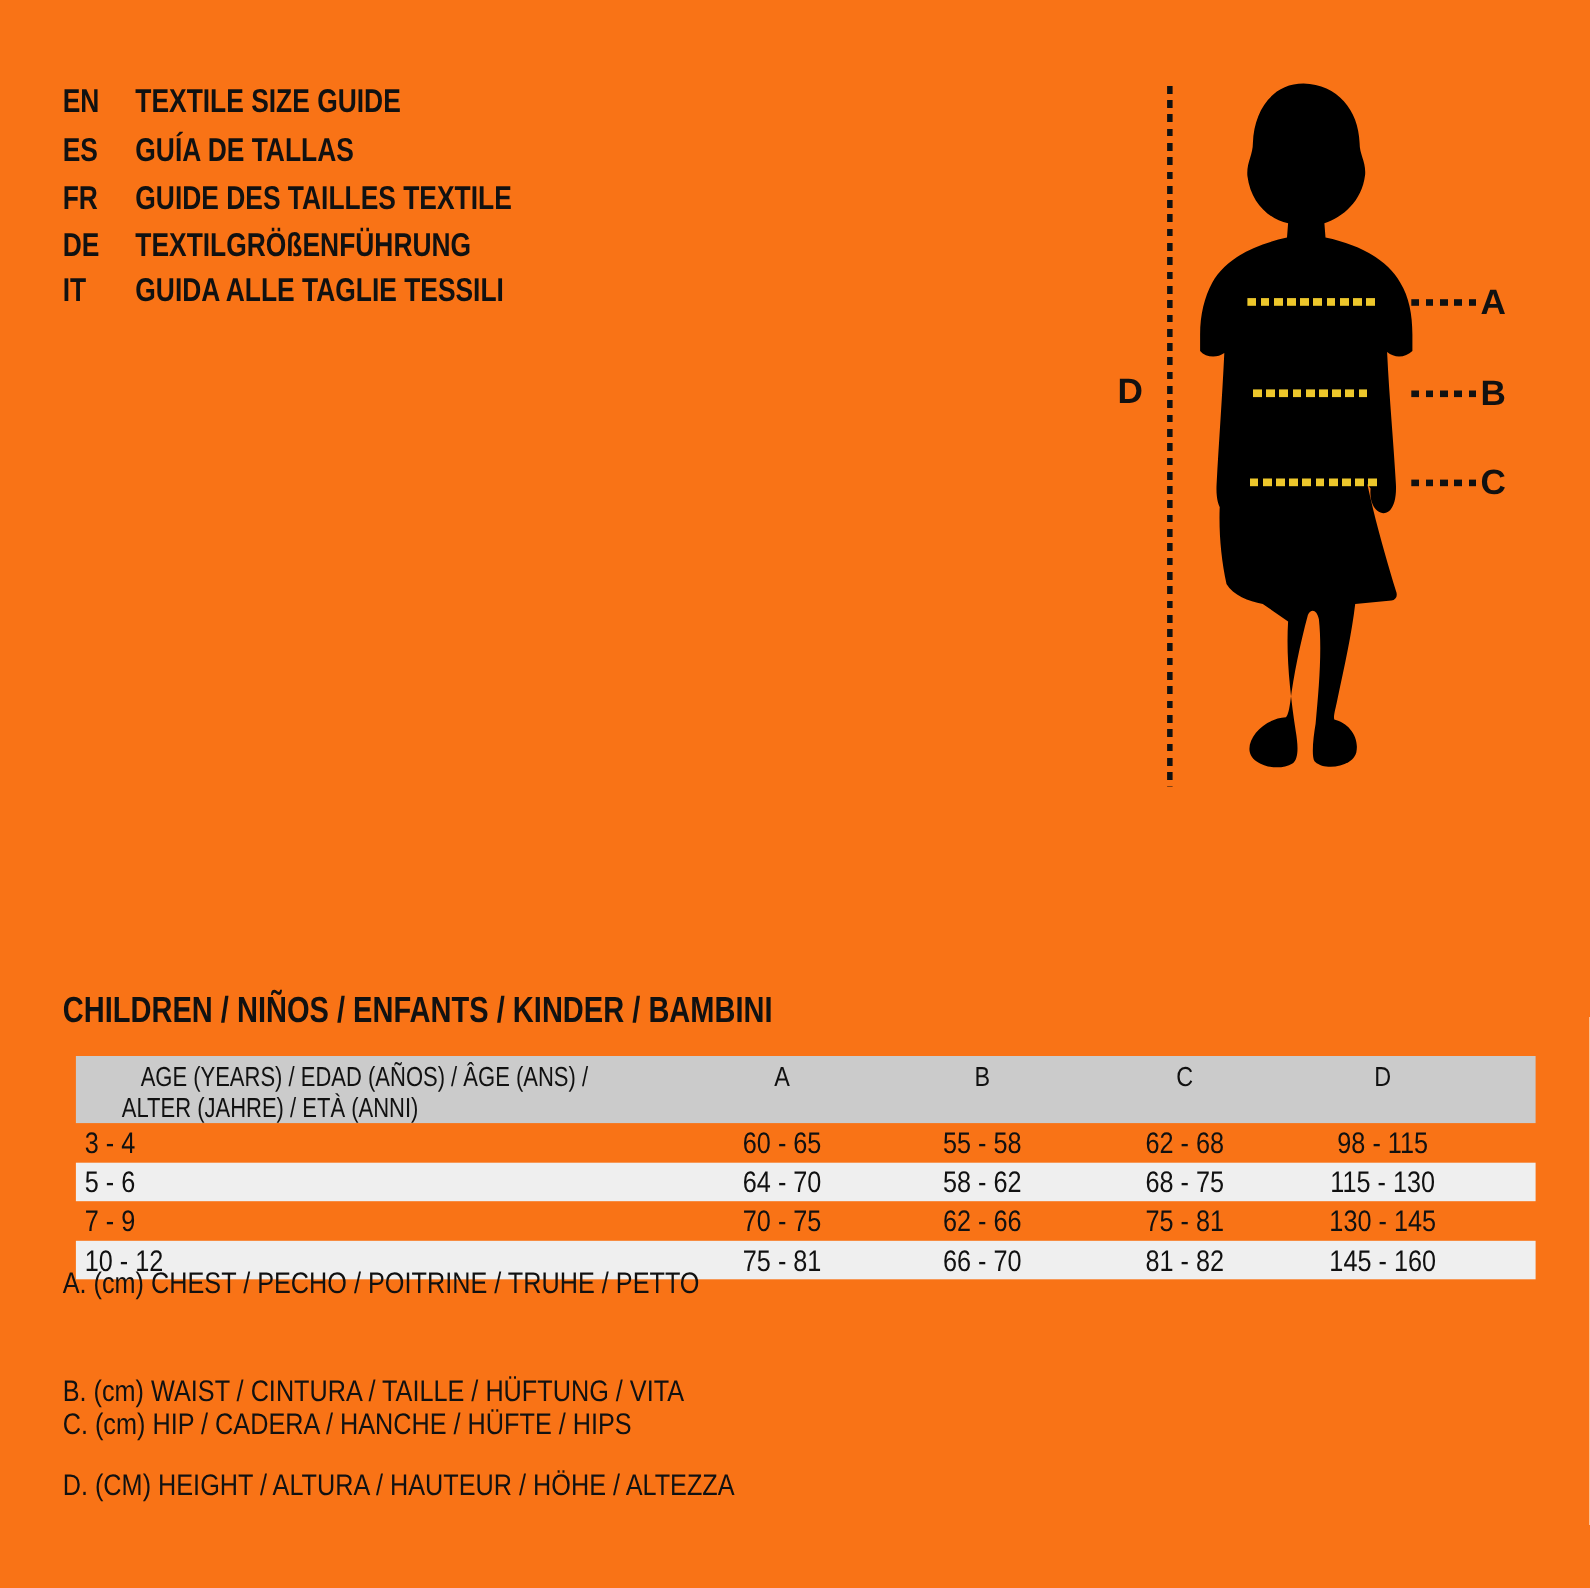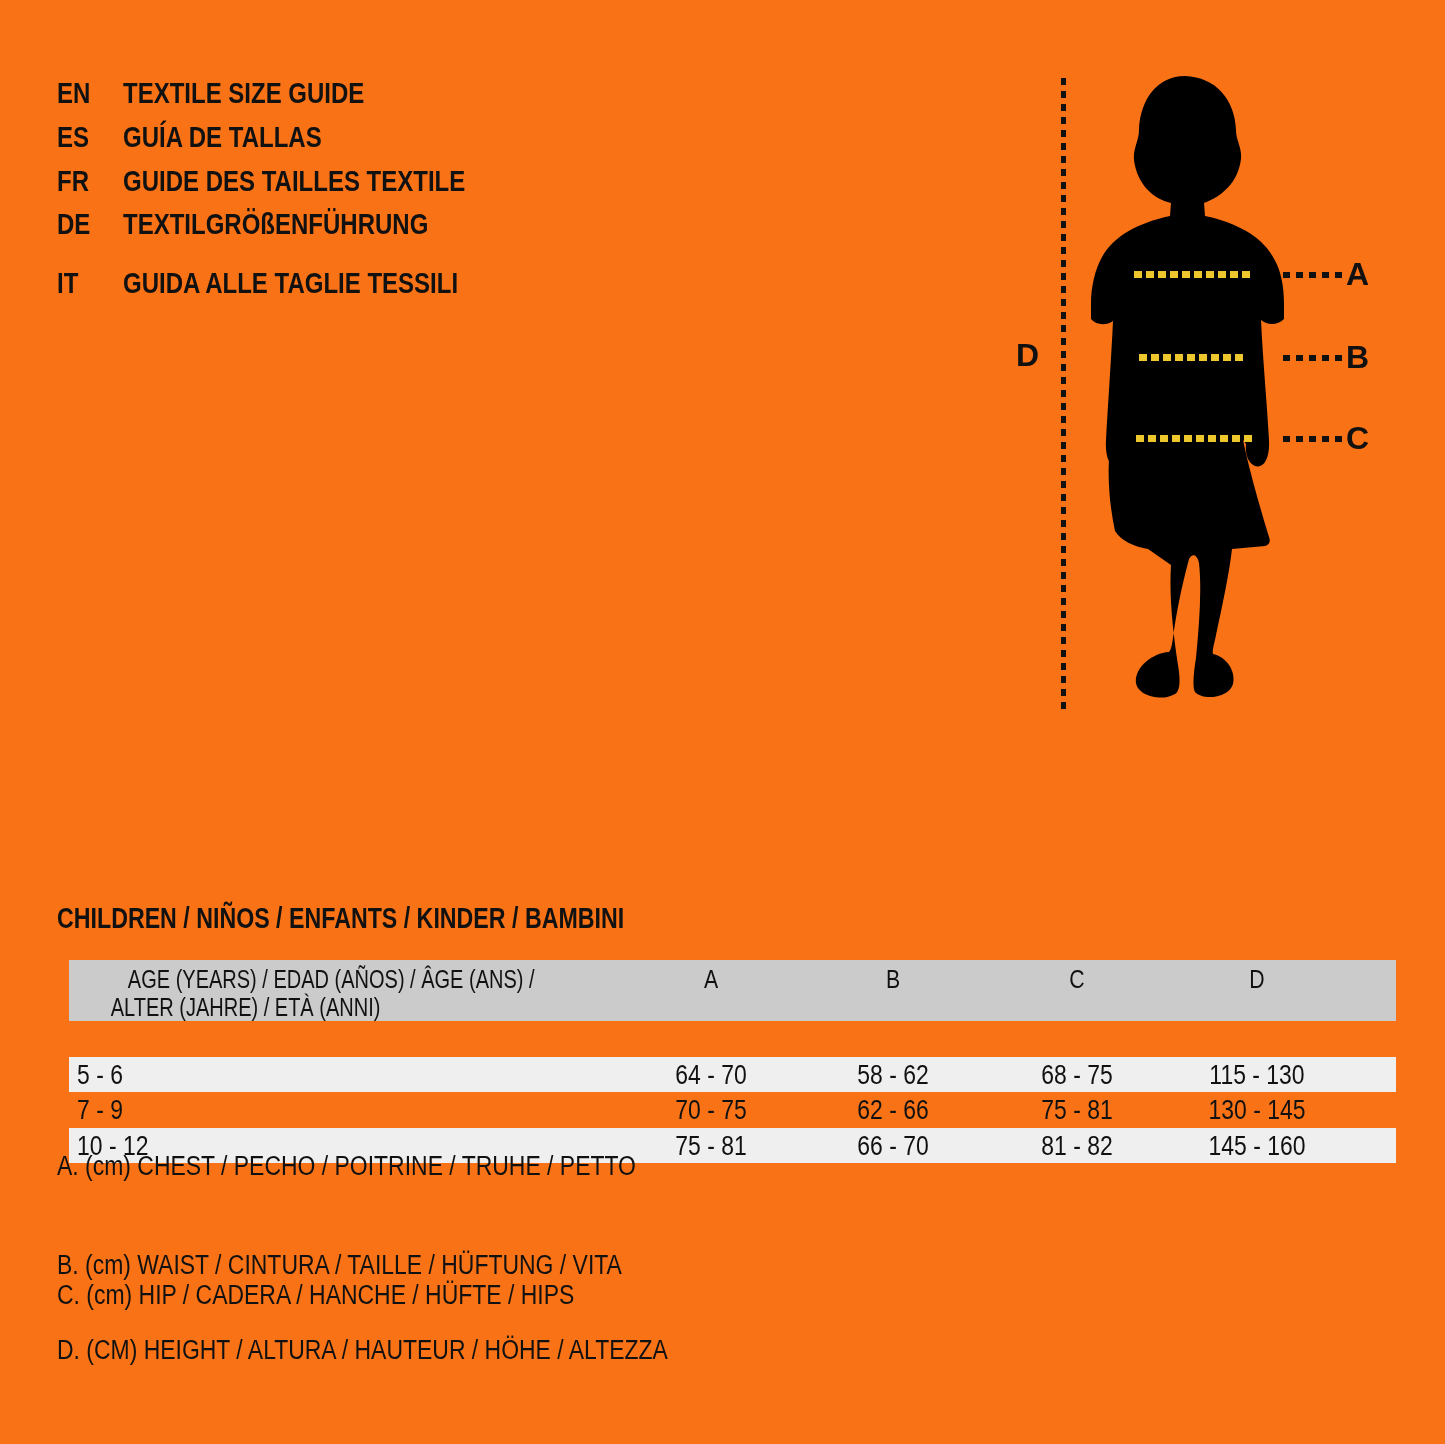--- a/index.html
+++ b/index.html
@@ -27,21 +27,21 @@
   .silhouette { position:absolute; left:1085px; top:73px; width:205px; height:645px; }
   .d-line { position:absolute; left:1061px; top:78px; width:5px; height:637px;
             background:repeating-linear-gradient(to bottom, #111 0 7px, transparent 7px 13px); }
   .dash-y { position:absolute; height:7px;
             background:repeating-linear-gradient(to right, #edc72b 0 8px, transparent 8px 12px); }
   .dash-k { position:absolute; height:6px;
             background:repeating-linear-gradient(to right, #111 0 7px, transparent 7px 13px); }
   .fig-label { position:absolute; font-size:32px; font-weight:bold; line-height:32px; }
 
   
-  .section-title { position:absolute; left:57px; top:901px; font-size:29px; font-weight:bold;
+  .section-title { position:absolute; left:57px; top:901px; font-size:33px; font-weight:bold;
                    line-height:34px; }
 
   
   .size-table { position:absolute; left:69px; top:960px; width:1327px; height:203px; font-size:27px; }
   .t-header { position:absolute; left:0; top:0; width:1327px; height:61px; background:#cbcbcb; font-size:25px; }
   .t-header .hline { position:absolute; left:8px; line-height:28px; transform:scaleX(0.8); }
   .ccell { position:absolute; transform:translateX(-50%) scaleX(0.85); white-space:nowrap; line-height:28px; }
   .t-row { position:absolute; left:0; width:1327px; height:35.5px; }
   .t-row.alt { background:#efefef; }
   .t-row .age { position:absolute; left:8px; top:4px; line-height:28px; transform:scaleX(0.85); transform-origin:0 50%; display:inline-block; white-space:nowrap; }
@@ -62,21 +62,21 @@
     </div>
     <div class="lang-row" style="top:120px">
       <span class="cond code">ES</span><span class="cond">GUÍA DE TALLAS</span>
     </div>
     <div class="lang-row" style="top:164px">
       <span class="cond code">FR</span><span class="cond">GUIDE DES TAILLES TEXTILE</span>
     </div>
     <div class="lang-row" style="top:207px">
       <span class="cond code">DE</span><span class="cond">TEXTILGRÖßENFÜHRUNG</span>
     </div>
-    <div class="lang-row" style="top:266px">
+    <div class="lang-row" style="top:248px">
       <span class="cond code">IT</span><span class="cond">GUIDA ALLE TAGLIE TESSILI</span>
     </div>
   </div>
 
 
   <div>
     <svg class="silhouette" viewBox="0 0 205 645" xmlns="http://www.w3.org/2000/svg">
       <path fill="#000000" d="
         M100,3
         C131,4 150,27 151,57
@@ -148,20 +148,27 @@
   <div class="size-table">
     <div class="t-header">
       <span class="hline" style="top:5px">AGE (YEARS) / EDAD (AÑOS) / ÂGE (ANS) /</span>
       <span class="hline" style="top:33px">ALTER (JAHRE) / ETÀ (ANNI)</span>
       <span class="ccell" style="left:642px; top:5px">A</span>
       <span class="ccell" style="left:824px; top:5px">B</span>
       <span class="ccell" style="left:1008px; top:5px">C</span>
       <span class="ccell" style="left:1188px; top:5px">D</span>
     </div>
 
+    <div class="t-row" style="top:61px">
+      <span class="age">3 - 4</span>
+      <span class="ccell" style="left:642px">60 - 65</span>
+      <span class="ccell" style="left:824px">55 - 58</span>
+      <span class="ccell" style="left:1008px">62 - 68</span>
+      <span class="ccell" style="left:1188px">98 - 115</span>
+    </div>
     <div class="t-row alt" style="top:96.5px">
       <span class="age">5 - 6</span>
       <span class="ccell" style="left:642px">64 - 70</span>
       <span class="ccell" style="left:824px">58 - 62</span>
       <span class="ccell" style="left:1008px">68 - 75</span>
       <span class="ccell" style="left:1188px">115 - 130</span>
     </div>
     <div class="t-row" style="top:132px">
       <span class="age">7 - 9</span>
       <span class="ccell" style="left:642px">70 - 75</span>

